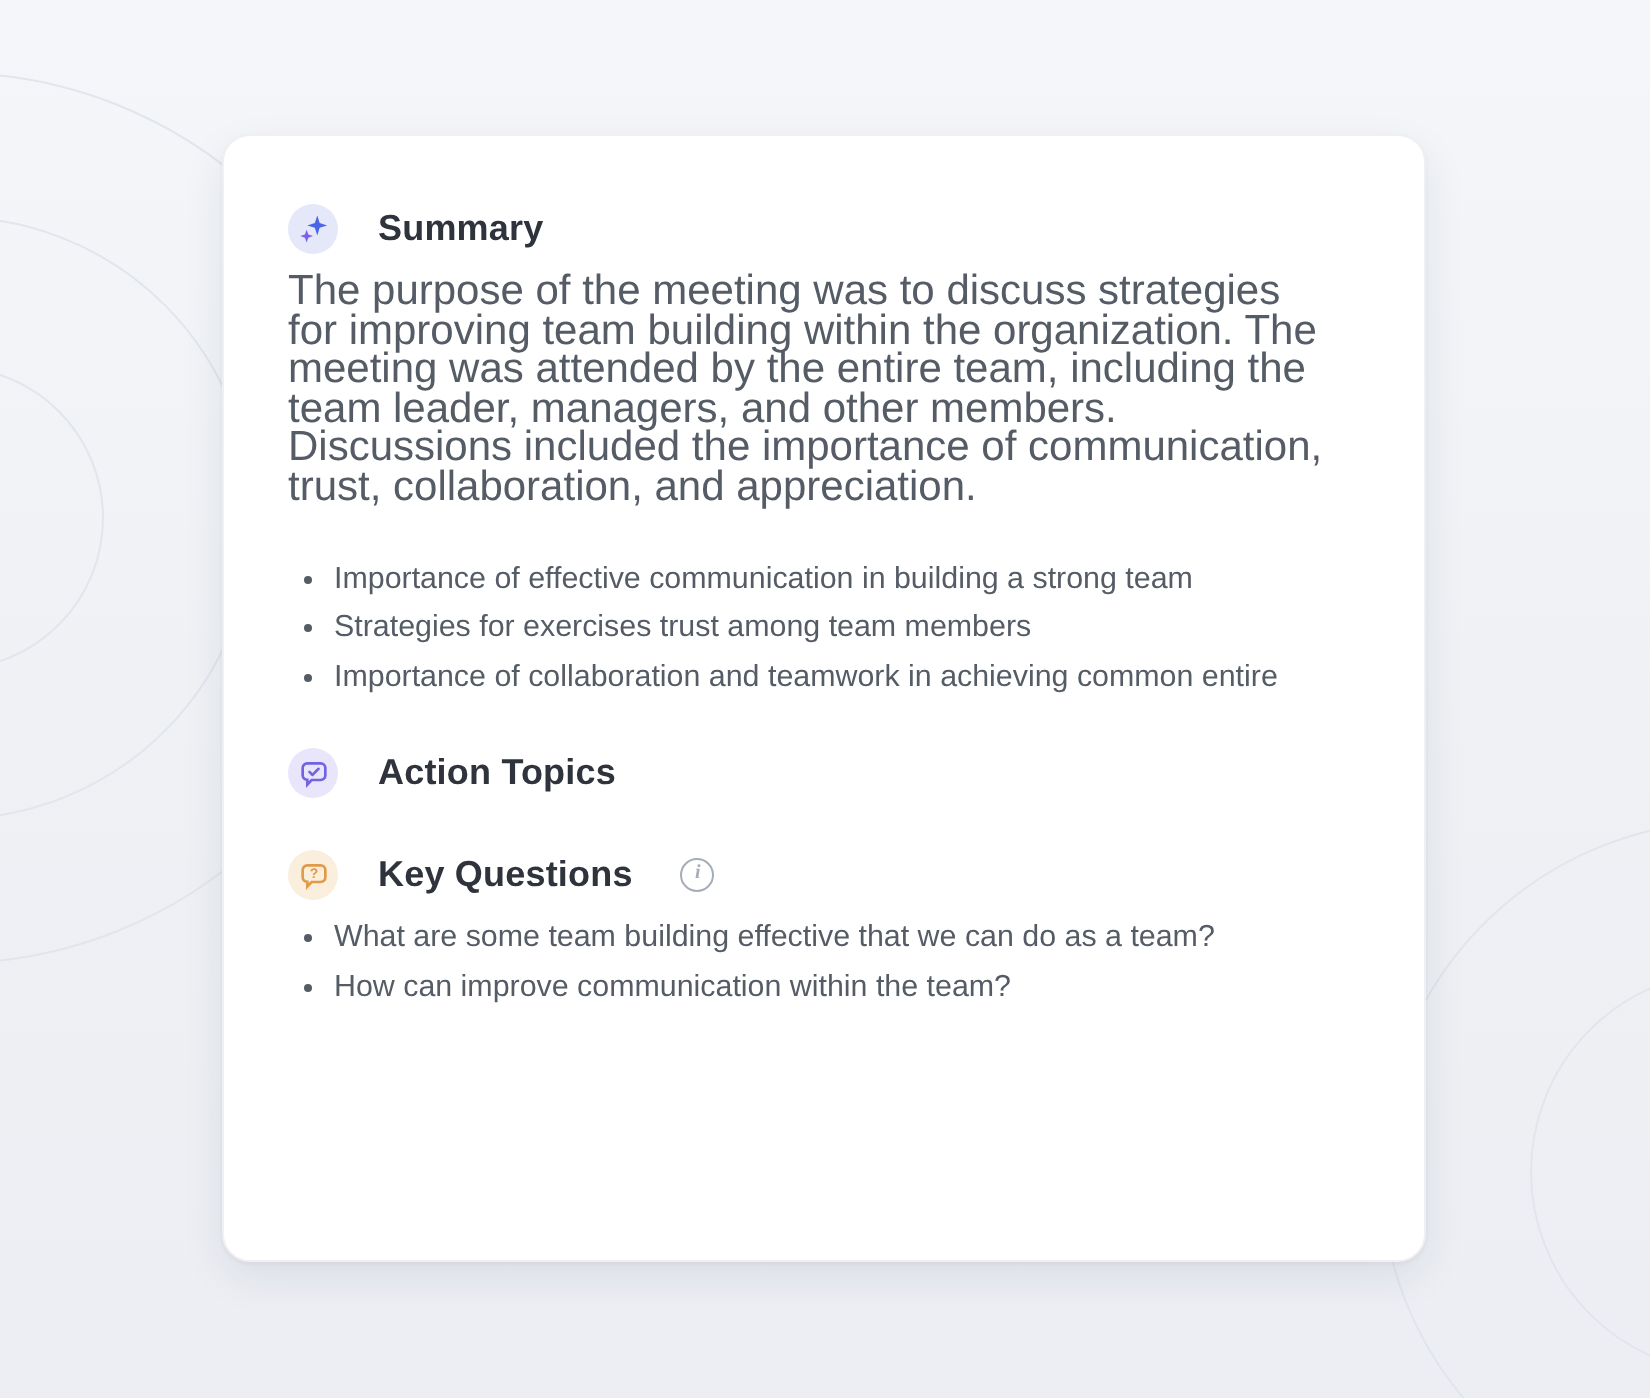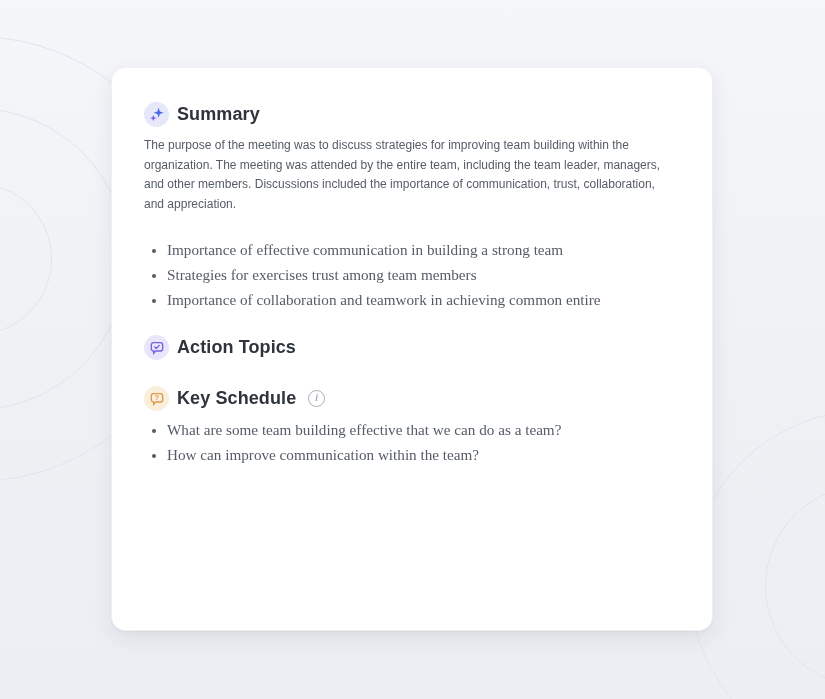--- a/index.html
+++ b/index.html
@@ -15,45 +15,45 @@
   }
   .card{
     position:absolute;left:111px;top:67px;width:602px;height:564px;
     background:#ffffff;border-radius:14px;box-sizing:border-box;
     padding:34px 32px;
     box-shadow:0 1px 2px rgba(25,35,60,0.05),0 8px 22px rgba(25,35,60,0.08);
     border:1px solid #f0f0f2;
   }
   .section{margin-bottom:26px;}
   .section:last-child{margin-bottom:0;}
-  .section-head{display:flex;align-items:center;gap:8px;margin-bottom:9px;}
+  .section-head{display:flex;align-items:center;gap:20px;margin-bottom:9px;}
   .icon-badge{
     width:25px;height:25px;border-radius:50%;flex:0 0 auto;
     display:flex;align-items:center;justify-content:center;
   }
   .icon-badge svg{display:block;}
   .badge-summary{background:#e4e8f9;}
   .badge-topics{background:#dcf4f1;}
   .badge-action{background:#e9e6fb;}
   .badge-questions{background:#faeedd;}
   .section-title{
     font-size:18px;font-weight:700;color:#2e333c;letter-spacing:0.1px;
   }
   .info-icon{
     width:15px;height:15px;border:1.3px solid #a7adb8;border-radius:50%;
     color:#a7adb8;font-size:10px;font-weight:700;line-height:13px;
     text-align:center;margin-left:4px;flex:0 0 auto;
     font-family:"Liberation Serif","DejaVu Serif",serif;font-style:italic;
   }
   .body-text{
-    font-size:12px;line-height:19.6px;color:#555c66;max-width:525px;
+    font-size:21px;line-height:19.6px;color:#555c66;max-width:525px;
     margin:0;
   }
   ul.bullets{
-    margin:0;padding:0 0 0 23px;max-width:525px;font-family:Liberation Serif, serif;
+    margin:0;padding:0 0 0 23px;max-width:525px;
   }
   ul.bullets li{
     font-size:15.2px;line-height:19.6px;color:#555c66;margin-bottom:5px;
   }
   ul.bullets li::marker{color:#555c66;font-size:13px;}
 </style>
 </head>
 <body>
 
 <div class="screen">
@@ -100,21 +100,21 @@
     </div>
 
     <div class="section">
       <div class="section-head">
         <div class="icon-badge badge-questions">
           <svg width="16" height="16" viewBox="0 0 24 24">
             <path d="M7 4 h10 a3.5 3.5 0 0 1 3.5 3.5 v5.5 a3.5 3.5 0 0 1 -3.5 3.5 h-6.8 l-3.2 3.4 v-3.6 a3.5 3.5 0 0 1 -3.5 -3.3 v-5.5 a3.5 3.5 0 0 1 3.5 -3.5 z" fill="none" stroke="#e09a4a" stroke-width="2"></path>
             <text x="12" y="13.6" text-anchor="middle" font-size="10.5" font-weight="bold" fill="#e09a4a" aria-label="?">?</text>
           </svg>
         </div>
-        <span class="section-title">Key Schedule</span>
+        <span class="section-title">Key Questions</span>
         <span class="info-icon">i</span>
       </div>
       <ul class="bullets">
         <li>What are some team building effective that we can do as a team?</li>
         <li>How can improve communication within the team?</li>
       </ul>
     </div>
 
   </div>
 </div>

